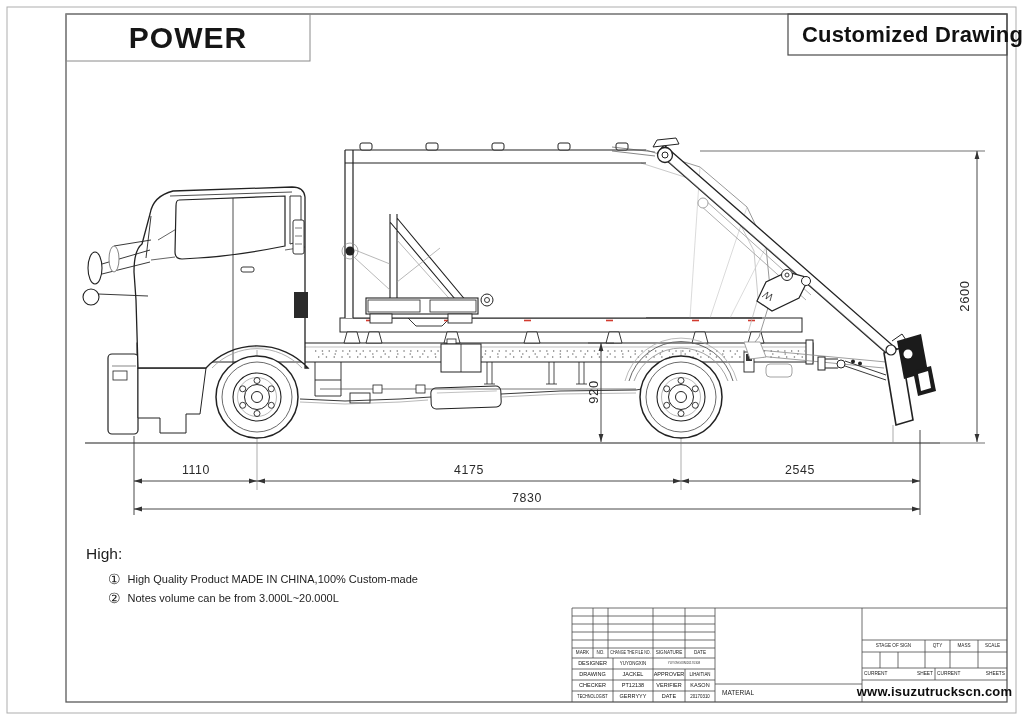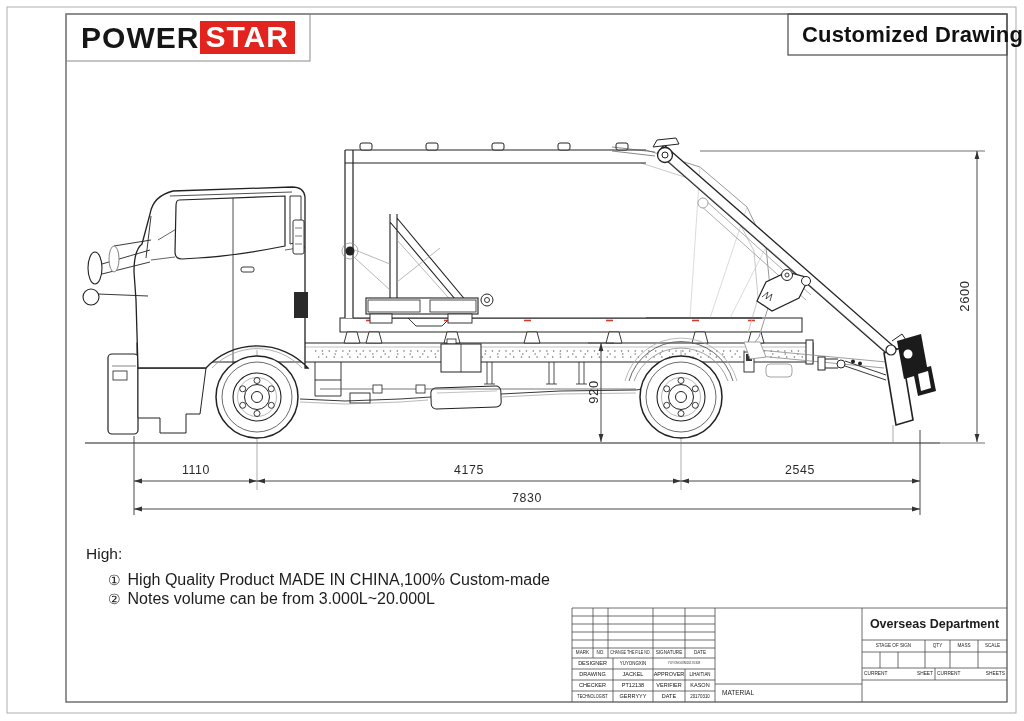--- a/index.html
+++ b/index.html
@@ -15,21 +15,21 @@
   .cust-box{left:788px;top:14px;width:249px;height:41px;display:flex;align-items:center;justify-content:center;
             font-size:22px;font-weight:bold;color:#111;letter-spacing:.2px;}
   
   .dim{position:absolute;font-size:13px;color:#2a2a2a;text-align:center;letter-spacing:.6px;
        line-height:1;transform:scaleX(.95);}
   .dim-rot{transform:rotate(-90deg);transform-origin:center;}
   
   .notes-label{left:86px;top:545px;font-size:15.5px;color:#1d1d1d;}
   .note-item{display:flex;align-items:center;gap:7px;color:#1d1d1d;}
   .note-bullet{font-size:14px;line-height:1;}
-  .note-text{font-size:16px;line-height:1;}
+  .note-text{font-size:11px;line-height:1;}
   
   .tb{position:absolute;display:flex;align-items:center;justify-content:center;
       font-size:5.5px;color:#111;line-height:1;white-space:nowrap;}
   .tb-h{font-size:4.6px;color:#222;}
   .sq8{transform:scaleX(.8);}
   .sq7{transform:scaleX(.7);}
   .tb-between{justify-content:space-between;padding:0 2px;box-sizing:border-box;font-size:4.8px;color:#222;}
   .dept{font-size:12.5px;font-weight:600;color:#1c1c1c;}
   .material{font-size:6.5px;color:#222;justify-content:flex-start;padding-left:7px;box-sizing:border-box;}
   .website{font-size:13px;font-weight:bold;color:#0d0d0d;letter-spacing:.2px;}
@@ -288,21 +288,20 @@
     <path d="M862,608 V702"></path>
     <path d="M862,640 H1007 M862,652 H1007 M862,668 H1007 M862,680 H1007"></path>
     <path d="M925,640 V652 M950,640 V652 M978,640 V652"></path>
     <path d="M880,652 V668 M898,652 V668 M925,652 V668 M950,652 V668 M978,652 V668"></path>
     <path d="M935,668 V680"></path>
   </g>
 </svg>
 
   <div class="abs logo-box">
     <span class="logo-black">POWER</span>
-    <span class="logo-red">STAR</span>
   </div>
   <div class="abs cust-box">Customized Drawing</div>
 
   <div class="dim" style="left:164px;top:463px;width:64px;">1110</div>
   <div class="dim" style="left:437px;top:463px;width:64px;">4175</div>
   <div class="dim" style="left:768px;top:463px;width:64px;">2545</div>
   <div class="dim" style="left:495px;top:491px;width:64px;">7830</div>
   <div class="dim dim-rot" style="left:941px;top:289px;width:48px;height:14px;">2600</div>
   <div class="dim dim-rot" style="left:570px;top:385px;width:48px;height:14px;">920</div>
 
@@ -335,30 +334,30 @@
   <div class="tb" style="left:613px;top:680px;width:40px;height:11px;">PT12138</div>
   <div class="tb" style="left:653px;top:680px;width:32px;height:11px;">VERIFIER</div>
   <div class="tb" style="left:685px;top:680px;width:30px;height:11px;">KASON</div>
 
   <div class="tb sq7" style="left:572px;top:691px;width:41px;height:11px;">TECHNOLOGIST</div>
   <div class="tb" style="left:613px;top:691px;width:40px;height:11px;">GERRYYY</div>
   <div class="tb" style="left:653px;top:691px;width:32px;height:11px;">DATE</div>
   <div class="tb sq8" style="left:685px;top:691px;width:30px;height:11px;">20170310</div>
 
   <div class="tb material" style="left:715px;top:684px;width:147px;height:18px;">MATERIAL</div>
-  <div class="tb dept" style="left:862px;top:608px;width:145px;height:32px;">Overseas Department</div>
 
   <div class="tb tb-h" style="left:862px;top:640px;width:63px;height:12px;">STAGE OF SIGN</div>
   <div class="tb tb-h" style="left:925px;top:640px;width:25px;height:12px;">QTY</div>
   <div class="tb tb-h" style="left:950px;top:640px;width:28px;height:12px;">MASS</div>
   <div class="tb tb-h" style="left:978px;top:640px;width:29px;height:12px;">SCALE</div>
 
   <div class="tb tb-between" style="left:862px;top:668px;width:73px;height:12px;">
     <span>CURRENT</span>
     <span>SHEET</span>
   </div>
   <div class="tb tb-between" style="left:935px;top:668px;width:72px;height:12px;">
     <span>CURRENT</span>
     <span>SHEETS</span>
   </div>
 
+  <div class="tb website" style="left:862px;top:680px;width:145px;height:22px;">www.isuzutruckscn.com</div>
 
 </div>
 
 </body></html>

